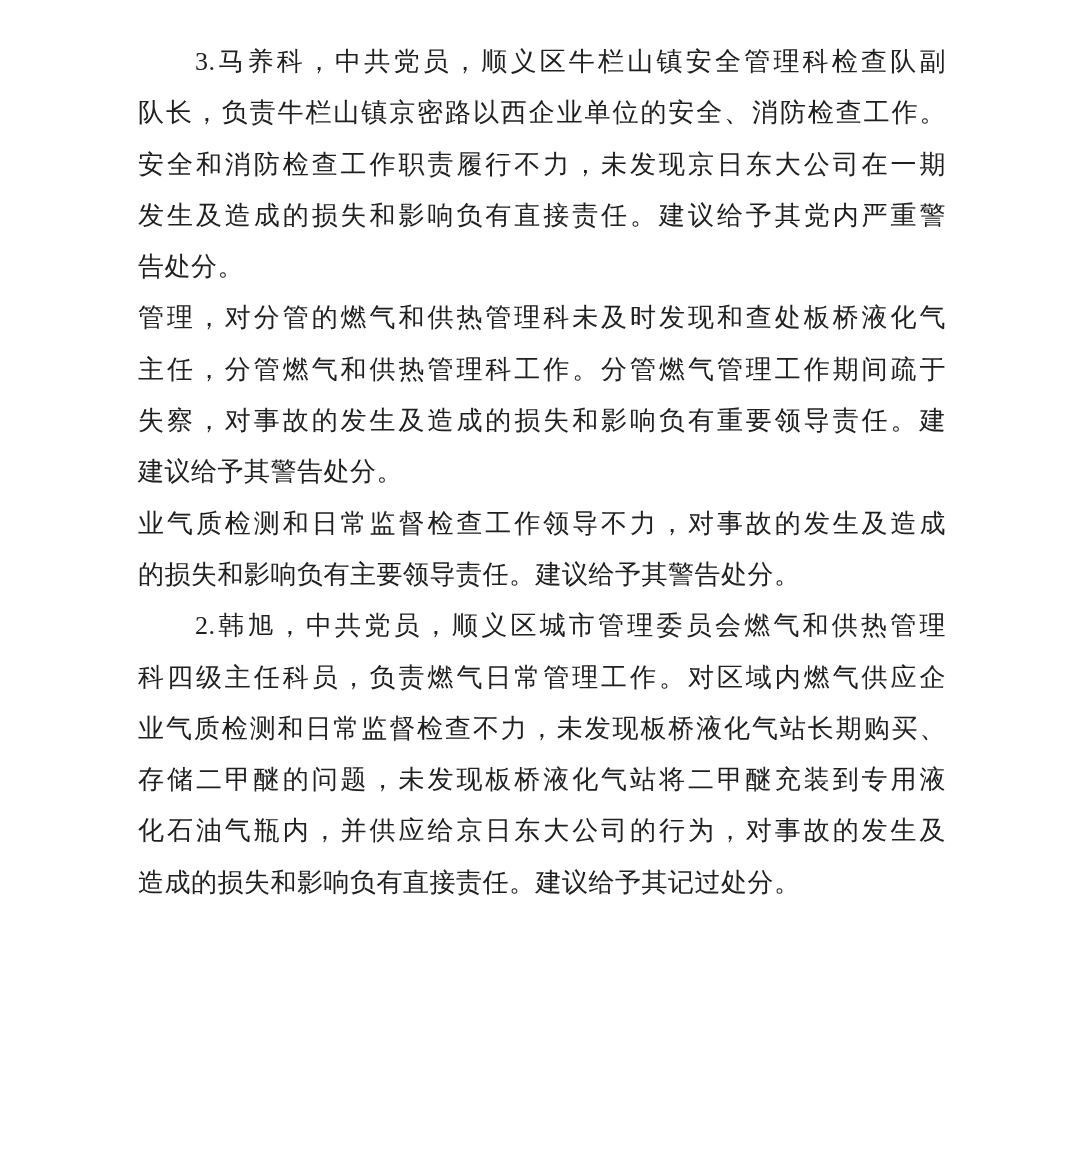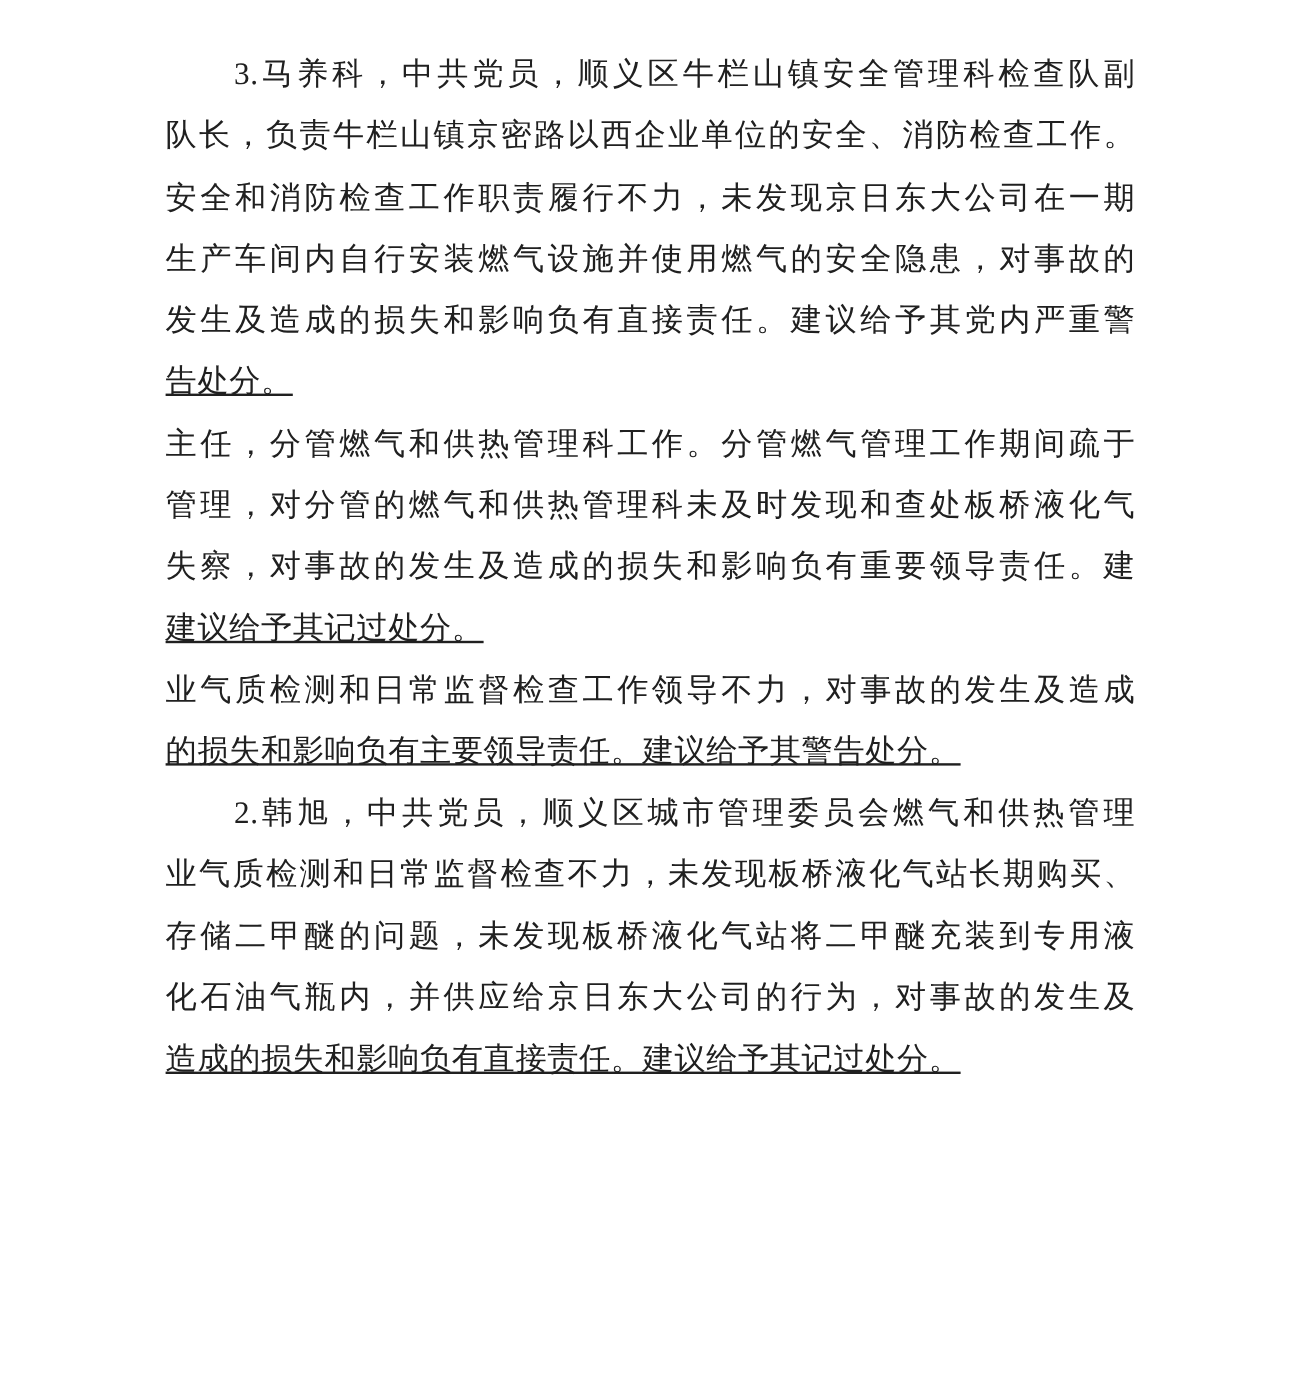--- a/index.html
+++ b/index.html
@@ -38,48 +38,47 @@
     -moz-text-align-last: justify;
     text-justify: inter-character;
   }
   
   .line.first {
     text-indent: 57px;
   }
   
   .line.last {
     text-align-last: left;
-    text-decoration: underline;
     -moz-text-align-last: left;
   }
 </style>
 </head>
 <body>
 
 <div class="page">
   <div class="doc-body">
       <div class="paragraph">
         <div class="line first">3.马养科，中共党员，顺义区牛栏山镇安全管理科检查队副</div>
         <div class="line">队长，负责牛栏山镇京密路以西企业单位的安全、消防检查工作。</div>
         <div class="line">安全和消防检查工作职责履行不力，未发现京日东大公司在一期</div>
-        <div class="line">生产车间内自行安装燃气设施并使用燃气的安全隐患，对事故的</div>
         <div class="line">发生及造成的损失和影响负有直接责任。建议给予其党内严重警</div>
         <div class="line last">告处分。</div>
       </div>
       <div class="paragraph">
+        <div class="line">管理，对分管的燃气和供热管理科未及时发现和查处板桥液化气</div>
         <div class="line">主任，分管燃气和供热管理科工作。分管燃气管理工作期间疏于</div>
-        <div class="line">管理，对分管的燃气和供热管理科未及时发现和查处板桥液化气</div>
         <div class="line">失察，对事故的发生及造成的损失和影响负有重要领导责任。建</div>
-        <div class="line last">建议给予其记过处分。</div>
+        <div class="line last">建议给予其警告处分。</div>
       </div>
       <div class="paragraph">
         <div class="line">业气质检测和日常监督检查工作领导不力，对事故的发生及造成</div>
         <div class="line last">的损失和影响负有主要领导责任。建议给予其警告处分。</div>
       </div>
       <div class="paragraph">
         <div class="line first">2.韩旭，中共党员，顺义区城市管理委员会燃气和供热管理</div>
+        <div class="line">科四级主任科员，负责燃气日常管理工作。对区域内燃气供应企</div>
         <div class="line">业气质检测和日常监督检查不力，未发现板桥液化气站长期购买、</div>
         <div class="line">存储二甲醚的问题，未发现板桥液化气站将二甲醚充装到专用液</div>
         <div class="line">化石油气瓶内，并供应给京日东大公司的行为，对事故的发生及</div>
         <div class="line last">造成的损失和影响负有直接责任。建议给予其记过处分。</div>
       </div>
     </div>
 </div>
 
 </body></html>

